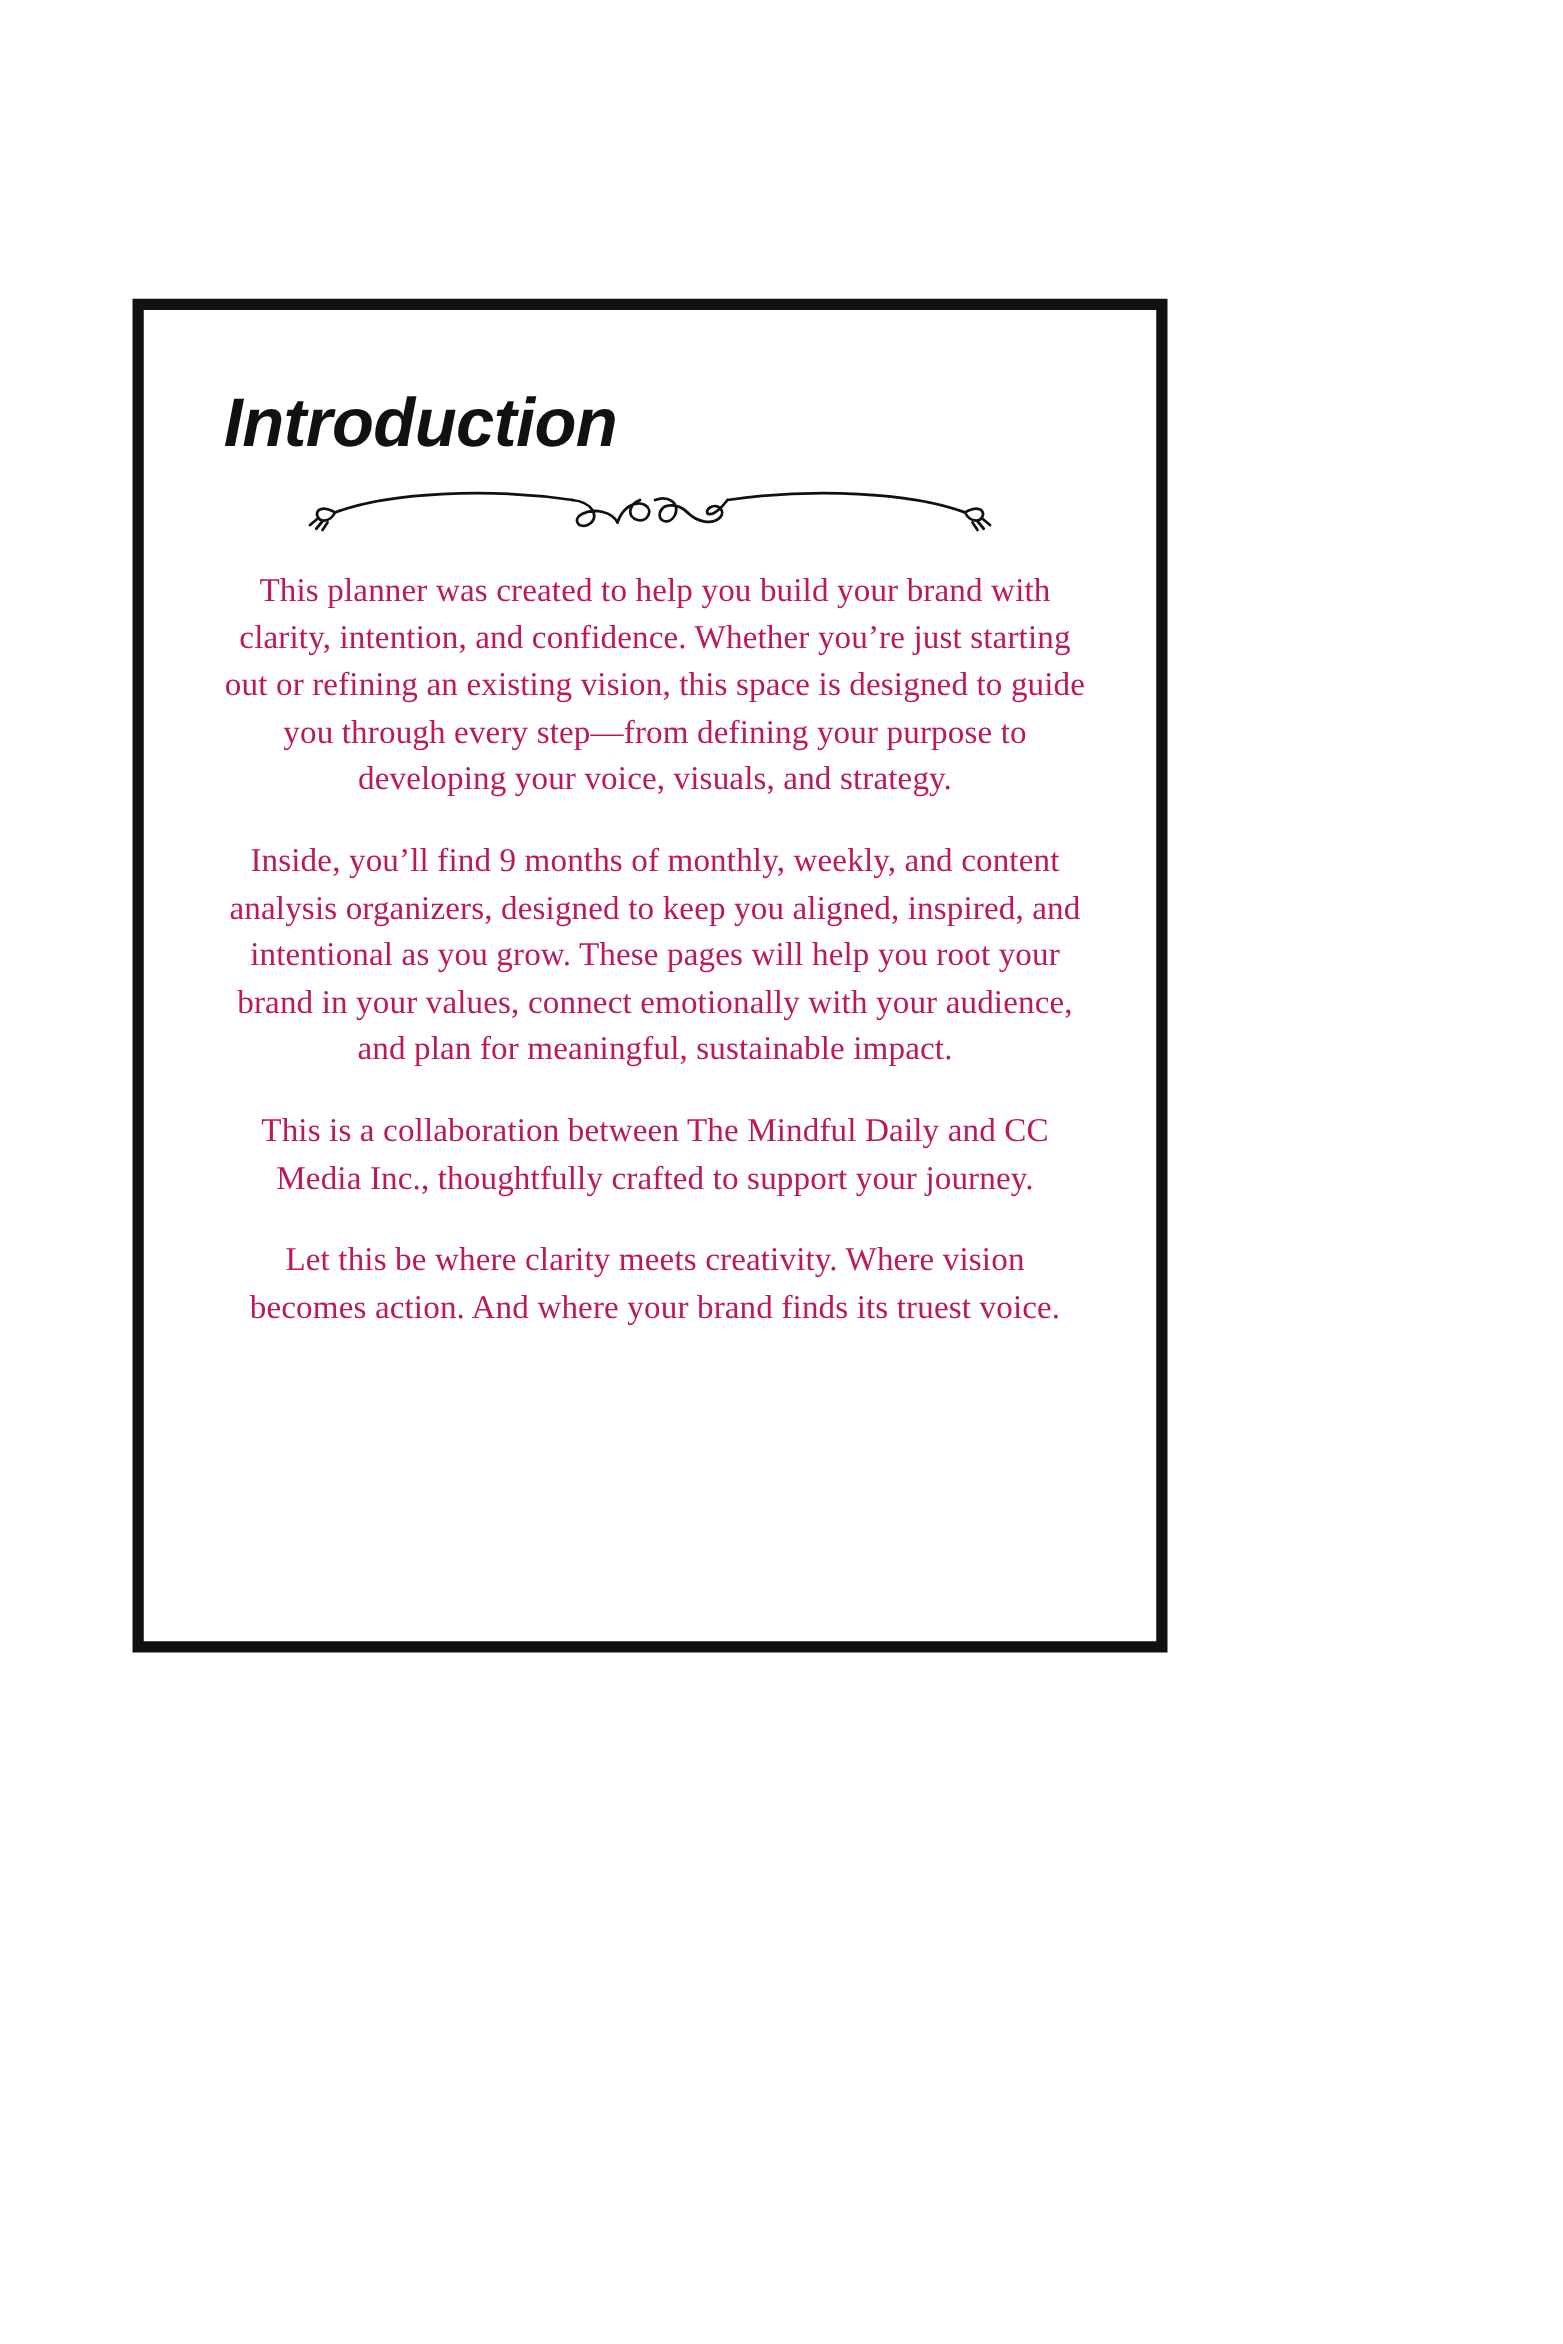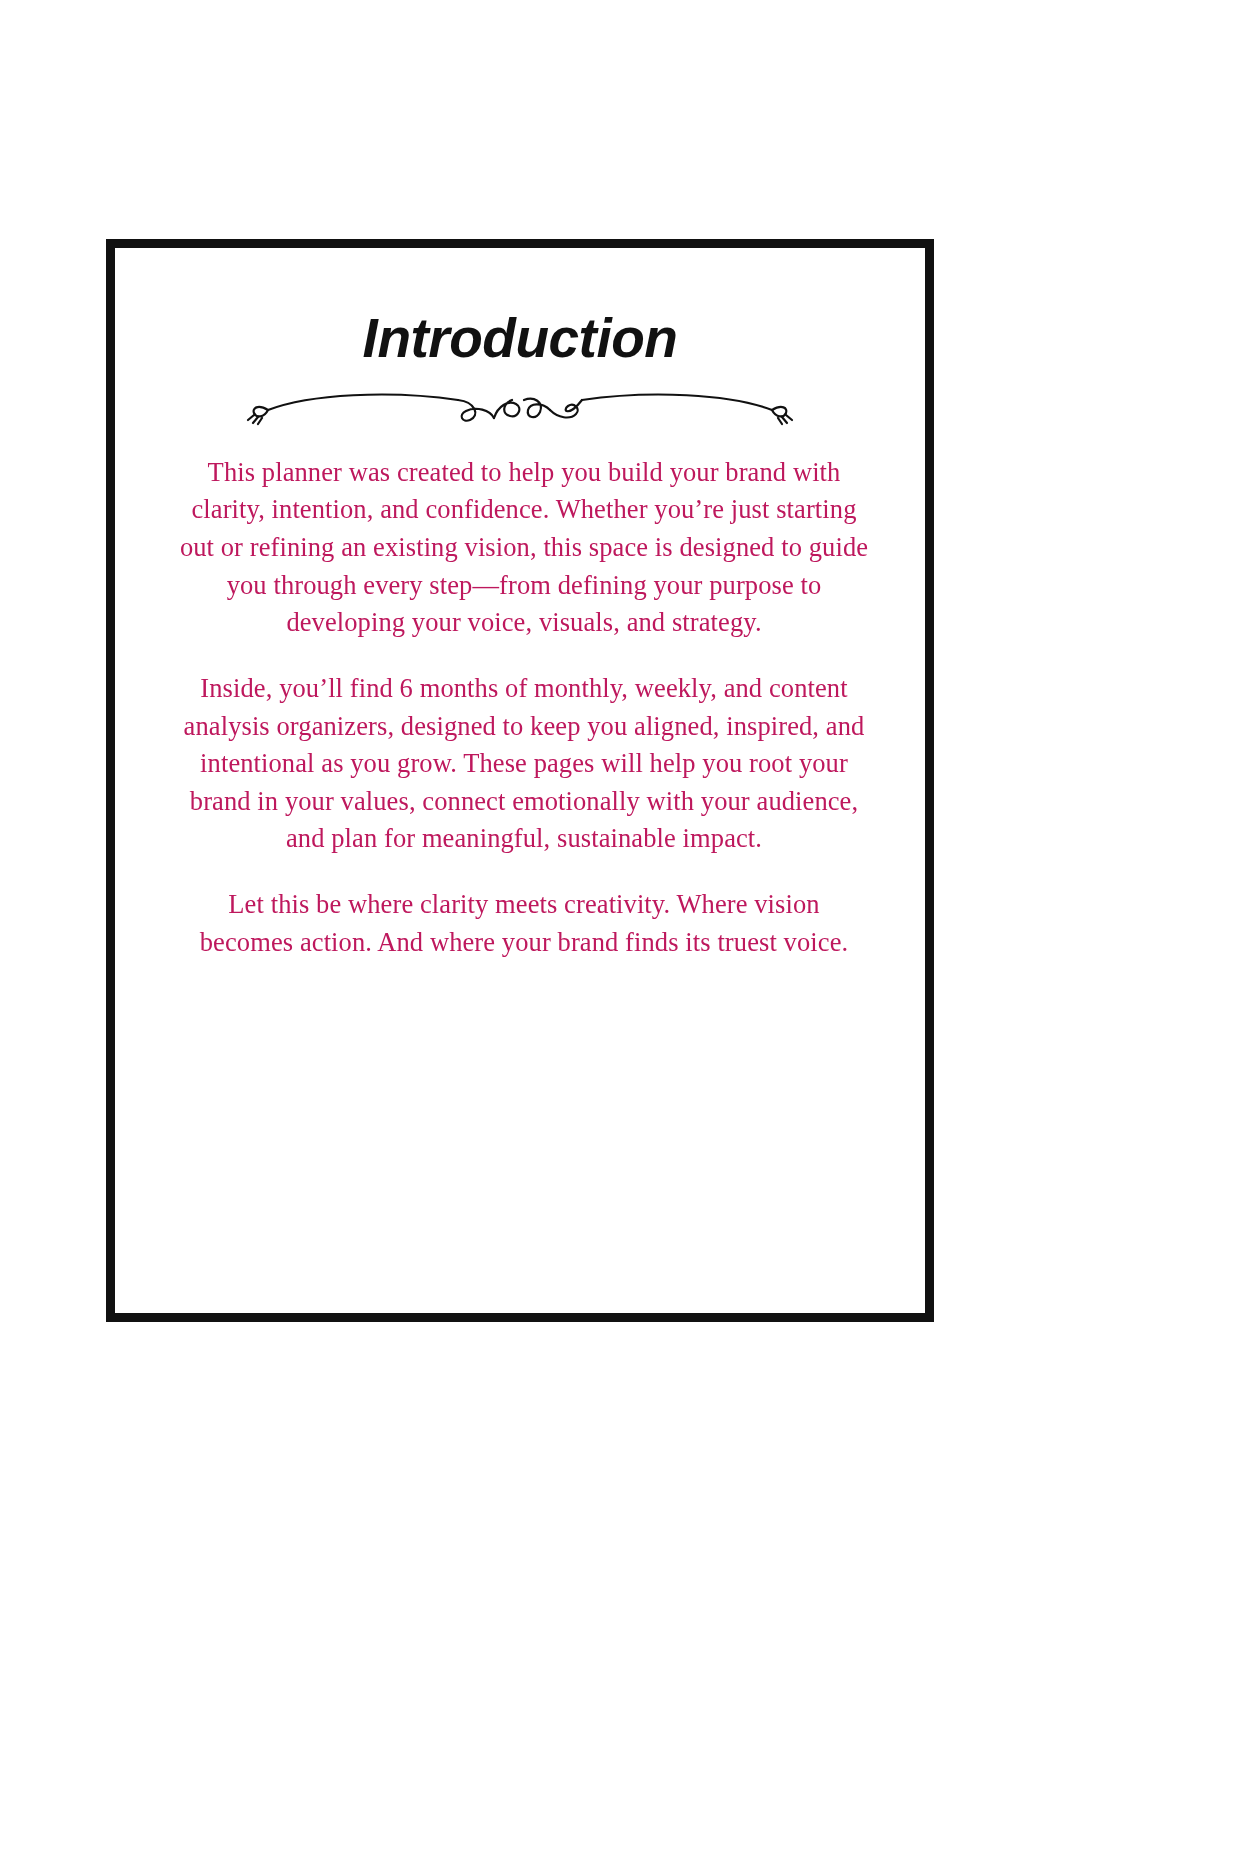--- a/index.html
+++ b/index.html
@@ -43,21 +43,21 @@
     left: 0;
     top: 0;
     right: 0;
     bottom: 0;
     padding: 62px 64px 40px 64px;
     box-sizing: border-box;
   }
 
   
   .title {
-    text-align: center;
+    text-align: left;
     font-family: "Liberation Sans", sans-serif;
     font-style: italic;
     font-weight: bold;
     font-size: 55px;
     line-height: 1.05;
     letter-spacing: -0.5px;
     color: #111111;
     margin: 0;
   }
 
@@ -112,20 +112,21 @@
 
           <path d="M218 18 C 236 20, 240 34, 230 38 C 222 41, 218 33, 226 29 C 236 24, 250 28, 254 36"></path>
           <path d="M254 36 C 258 24, 268 18, 276 22 C 283 26, 278 36, 270 34 C 262 32, 262 22, 272 18"></path>
           <path d="M284 18 C 294 14, 304 20, 300 30 C 296 38, 286 36, 288 28 C 290 21, 302 20, 310 28"></path>
           <path d="M310 28 C 318 36, 330 38, 336 32 C 341 27, 334 20, 328 24 C 322 28, 328 36, 342 18"></path>
         </g>
       </svg>
 
       <div class="body-copy">
         <p>This planner was created to help you build your brand with clarity, intention, and confidence. Whether you’re just starting out or refining an existing vision, this space is designed to guide you through every step—from defining your purpose to developing your voice, visuals, and strategy.</p>
-        <p>Inside, you’ll find 6 months of monthly, weekly, and content analysis organizers, designed to keep you aligned, inspired, and intentional as you grow. These pages will help you root your brand in your values, connect emotionally with your audience, and plan for meaningful, sustainable impact.</p>
+        <p>Inside, you’ll find 9 months of monthly, weekly, and content analysis organizers, designed to keep you aligned, inspired, and intentional as you grow. These pages will help you root your brand in your values, connect emotionally with your audience, and plan for meaningful, sustainable impact.</p>
+        <p>This is a collaboration between The Mindful Daily and CC Media Inc., thoughtfully crafted to support your journey.</p>
         <p>Let this be where clarity meets creativity. Where vision becomes action. And where your brand finds its truest voice.</p>
       </div>
 
     </div>
   </div>
 
 </div>
 
 </body></html>

